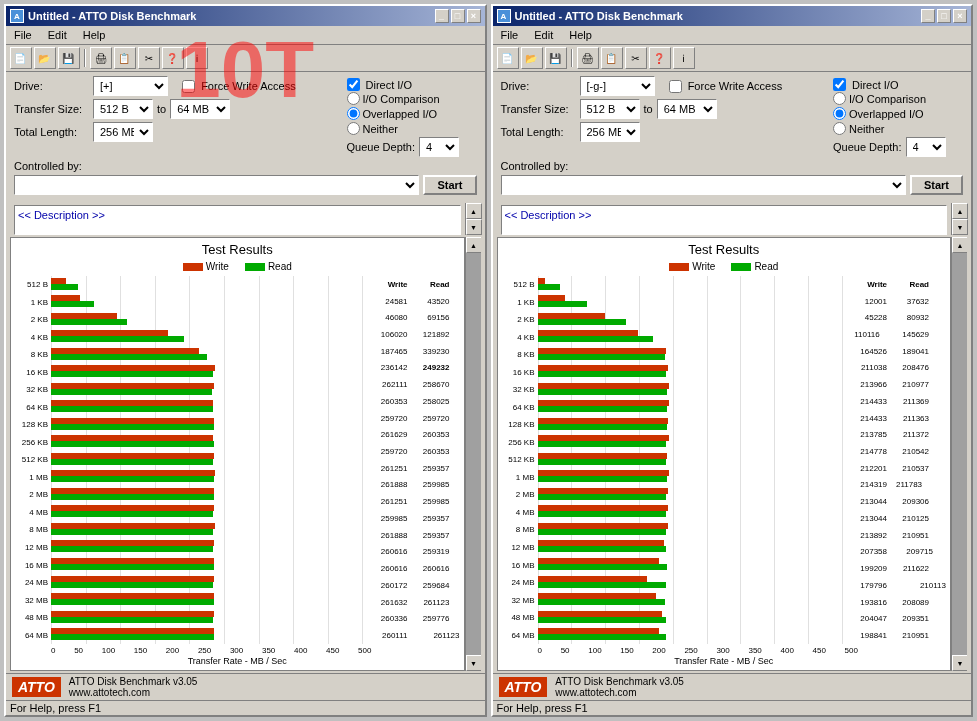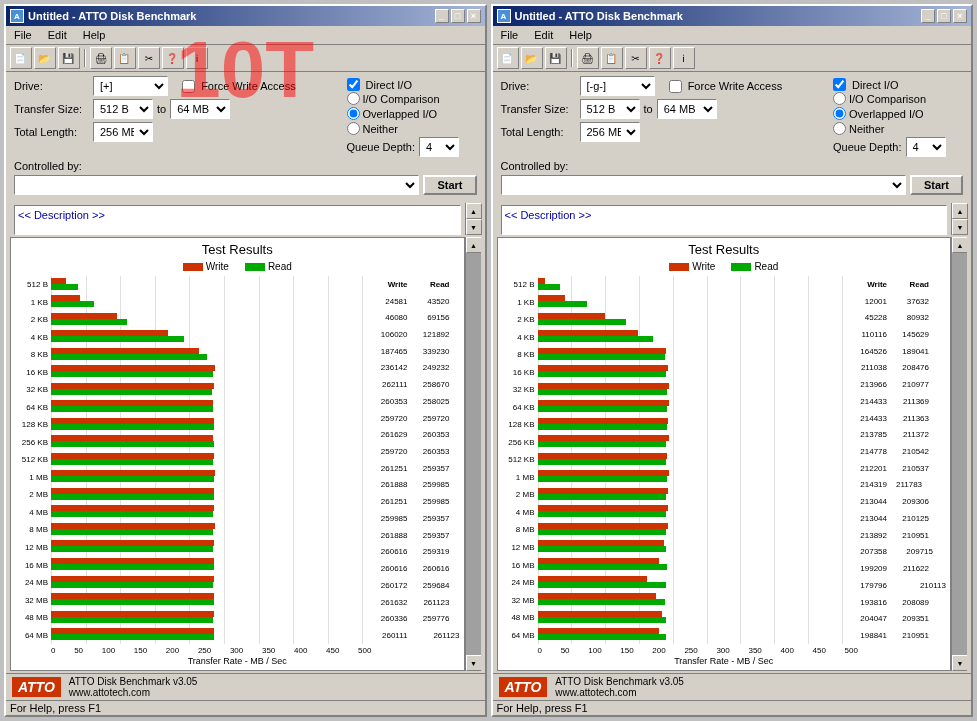--- a/index.html
+++ b/index.html
@@ -601,21 +601,21 @@
           <div style="display:flex;gap:2px;">
               <span style="min-width:40px;text-align:right;">106020</span>
               <span style="min-width:40px;text-align:right;">121892</span>
             </div>
           <div style="display:flex;gap:2px;">
               <span style="min-width:40px;text-align:right;">187465</span>
               <span style="min-width:40px;text-align:right;">339230</span>
             </div>
           <div style="display:flex;gap:2px;">
               <span style="min-width:40px;text-align:right;">236142</span>
-              <span style="min-width:40px;text-align:right;">249232</span>
+              <span style="min-width:40px;text-align:right;font-weight:bold;">249232</span>
             </div>
           <div style="display:flex;gap:2px;">
               <span style="min-width:40px;text-align:right;">262111</span>
               <span style="min-width:40px;text-align:right;">258670</span>
             </div>
           <div style="display:flex;gap:2px;">
               <span style="min-width:40px;text-align:right;">260353</span>
               <span style="min-width:40px;text-align:right;">258025</span>
             </div>
           <div style="display:flex;gap:2px;">
@@ -957,21 +957,21 @@
           </div>
           <div style="display:flex;gap:2px;">
               <span style="min-width:40px;text-align:right;">12001</span>
               <span style="min-width:40px;text-align:right;">37632</span>
             </div>
           <div style="display:flex;gap:2px;">
               <span style="min-width:40px;text-align:right;">45228</span>
               <span style="min-width:40px;text-align:right;">80932</span>
             </div>
           <div style="display:flex;gap:2px;">
-              <span style="min-width:40px;text-align:right;">110116</span>
+              <span style="min-width:40px;text-align:center;">110116</span>
               <span style="min-width:40px;text-align:right;">145629</span>
             </div>
           <div style="display:flex;gap:2px;">
               <span style="min-width:40px;text-align:right;">164526</span>
               <span style="min-width:40px;text-align:right;">189041</span>
             </div>
           <div style="display:flex;gap:2px;">
               <span style="min-width:40px;text-align:right;">211038</span>
               <span style="min-width:40px;text-align:right;">208476</span>
             </div>

